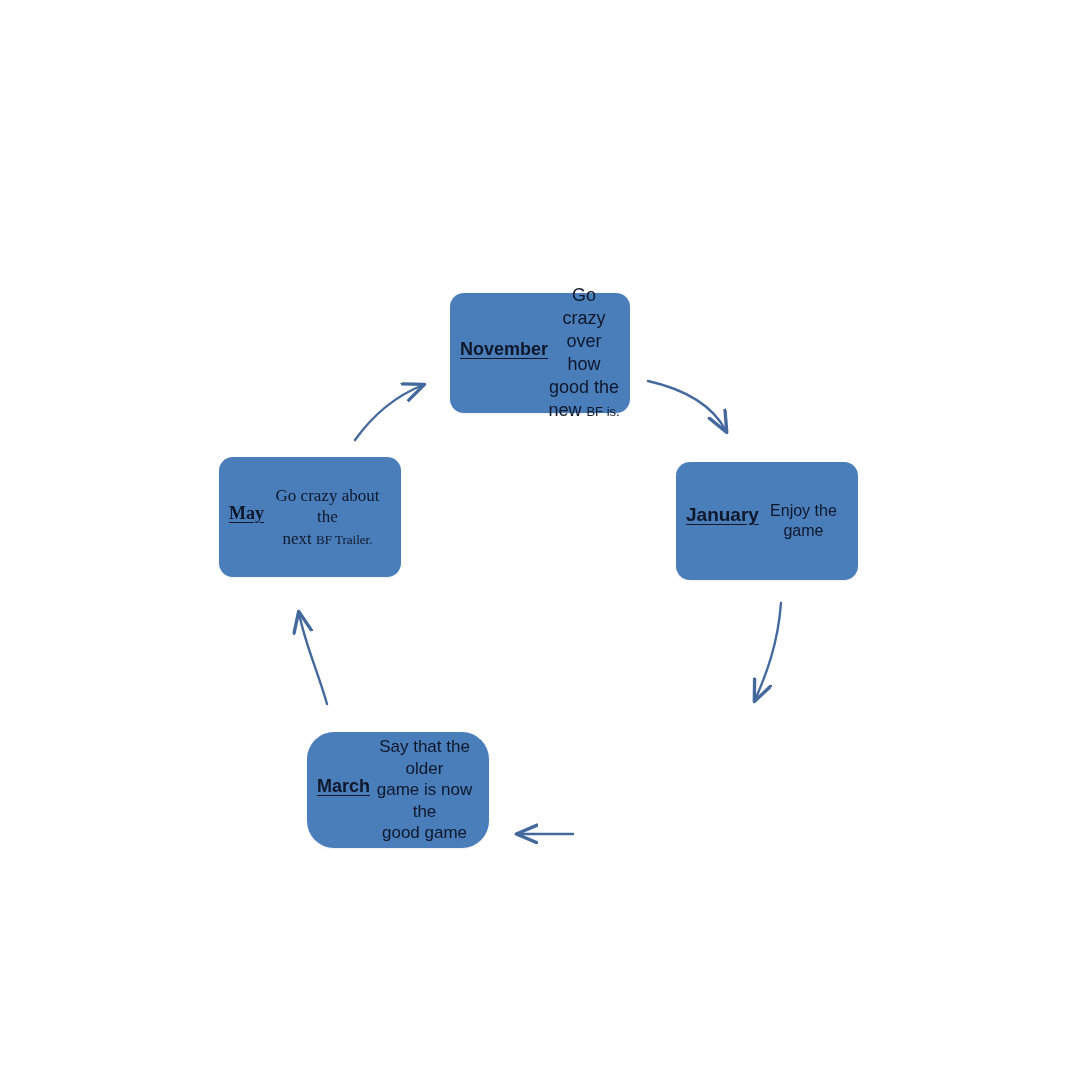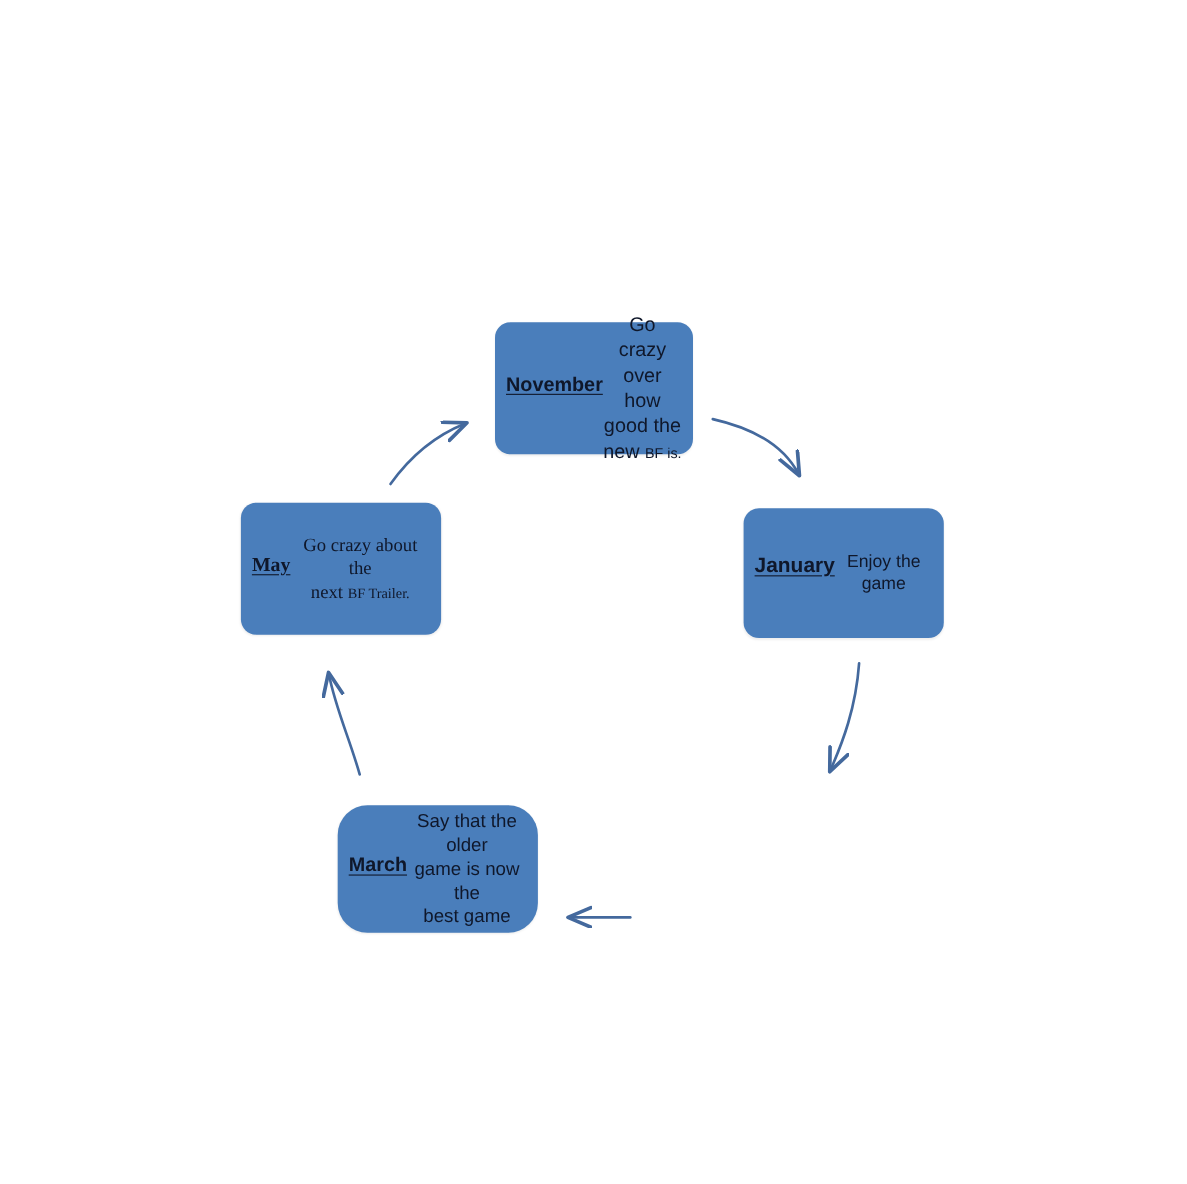--- a/index.html
+++ b/index.html
@@ -126,21 +126,21 @@
       <div>Enjoy the game</div>
     </div>
   </div>
 
 
   <div class="node" id="node-march">
     <div class="node-title">March</div>
     <div class="node-body">
       <div>Say that the older</div>
       <div>game is now the</div>
-      <div>best game</div>
+      <div>good game</div>
     </div>
   </div>
 
   <div class="node" id="node-may">
     <div class="node-title">May</div>
     <div class="node-body">
       <div>Go crazy about the</div>
       <div><span>next </span><span class="small">BF Trailer.</span></div>
     </div>
   </div>

